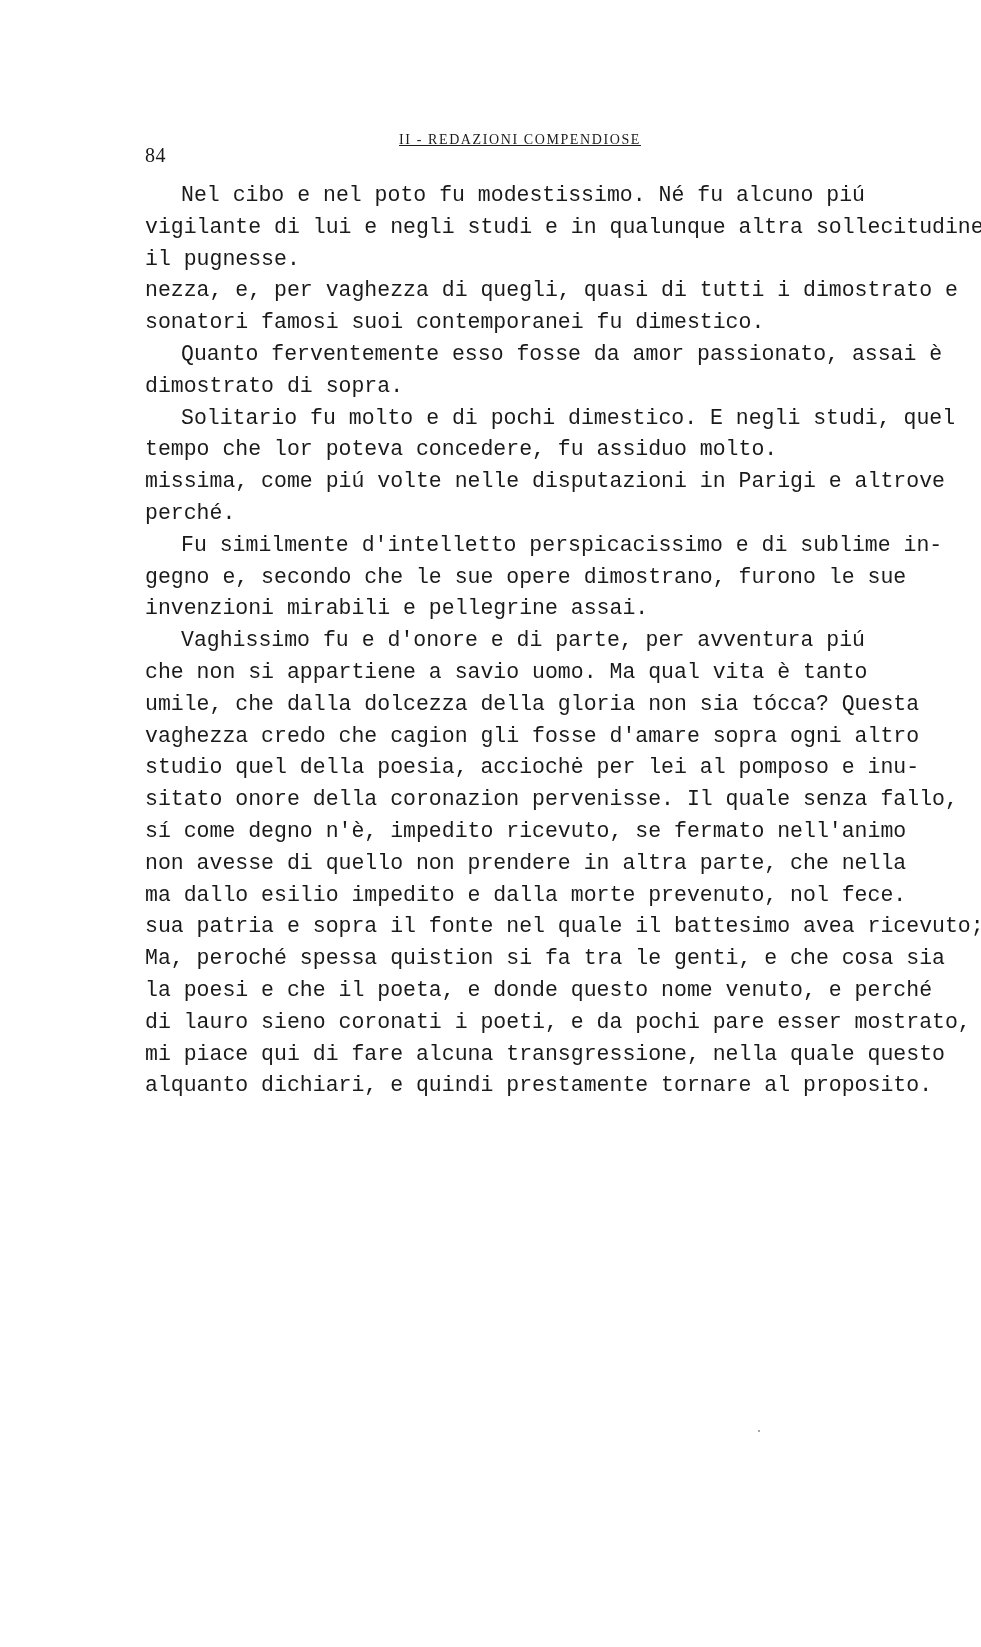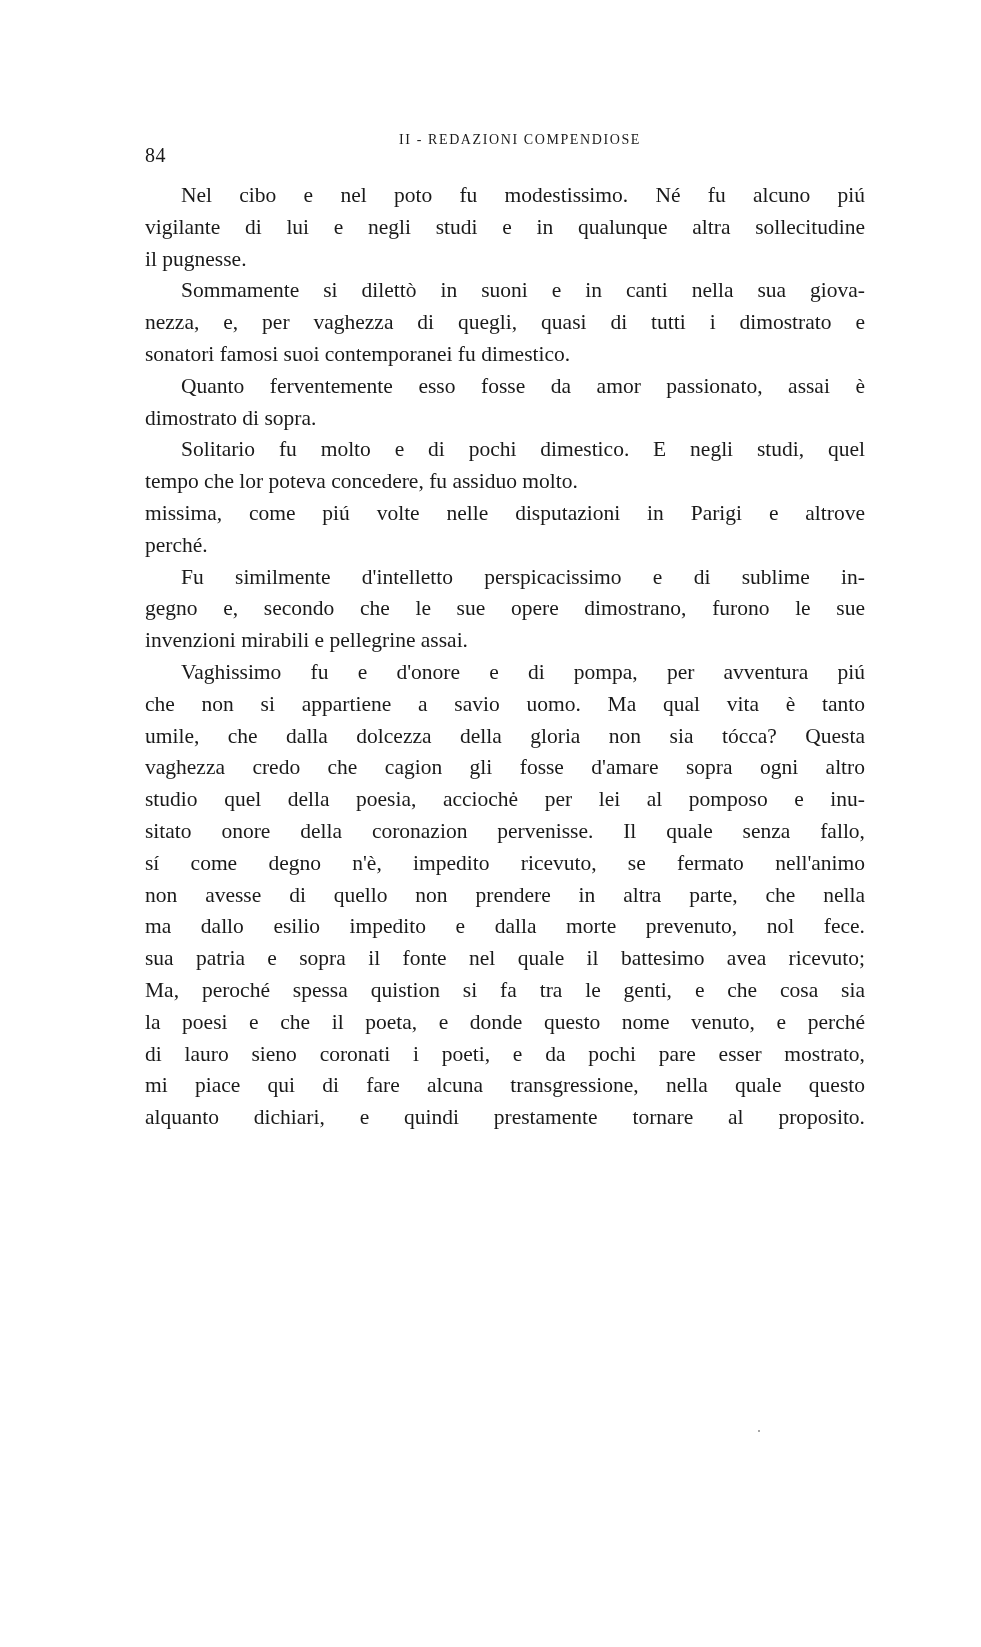--- a/index.html
+++ b/index.html
@@ -37,20 +37,21 @@
     }
     .running-head {
       position: absolute;
       left: 0;
       right: 0;
       top: 4px;
       text-align: center;
       font-size: 14px;
       letter-spacing: 1.6px;
       padding-left: 30px;
+      text-decoration: underline;
     }
     .body-text {
       position: absolute;
       left: 145px;
       top: 180px;
       width: 720px;
       font-size: 21.5px;
       line-height: 31.8px;
       text-align: justify;
     }
@@ -62,20 +63,21 @@
       height: 31.8px;
     }
     .line.last {
       text-align-last: left;
     }
     .line.indent {
       padding-left: 36px;
     }
     .paragraph {
       margin: 0;
+      font-family: Liberation Mono, monospace;
     }
     .speck {
       position: absolute;
       left: 758px;
       top: 1430px;
       width: 2px;
       height: 2px;
       background: #888;
       border-radius: 1px;
     }
@@ -92,21 +94,20 @@
   <div class="body-text">
 
     <div class="paragraph">
       <span class="line indent">Nel cibo e nel poto fu modestissimo. Né fu alcuno piú</span>
       <span class="line">vigilante di lui e negli studi e in qualunque altra sollecitudine</span>
       <span class="line last">il pugnesse.</span>
     </div>
 
 
     <div class="paragraph">
-      <span class="line indent">Sommamente si dilettò in suoni e in canti nella sua giova-</span>
       <span class="line">nezza, e, per vaghezza di quegli, quasi di tutti i dimostrato e</span>
       <span class="line last">sonatori famosi suoi contemporanei fu dimestico.</span>
     </div>
 
     <div class="paragraph">
       <span class="line indent">Quanto ferventemente esso fosse da amor passionato, assai è</span>
       <span class="line last">dimostrato di sopra.</span>
     </div>
 
     <div class="paragraph">
@@ -119,21 +120,21 @@
       <span class="line last">perché.</span>
     </div>
 
     <div class="paragraph">
       <span class="line indent">Fu similmente d'intelletto perspicacissimo e di sublime in-</span>
       <span class="line">gegno e, secondo che le sue opere dimostrano, furono le sue</span>
       <span class="line last">invenzioni mirabili e pellegrine assai.</span>
     </div>
 
     <div class="paragraph">
-      <span class="line indent">Vaghissimo fu e d'onore e di pompa, per avventura piú</span>
+      <span class="line indent">Vaghissimo fu e d'onore e di parte, per avventura piú</span>
       <span class="line">che non si appartiene a savio uomo. Ma qual vita è tanto</span>
       <span class="line">umile, che dalla dolcezza della gloria non sia tócca? Questa</span>
       <span class="line">vaghezza credo che cagion gli fosse d'amare sopra ogni altro</span>
       <span class="line">studio quel della poesia, acciochė per lei al pomposo e inu-</span>
       <span class="line">sitato onore della coronazion pervenisse. Il quale senza fallo,</span>
       <span class="line">sí come degno n'è, impedito ricevuto, se fermato nell'animo</span>
       <span class="line">non avesse di quello non prendere in altra parte, che nella</span>
       <span class="line">ma dallo esilio impedito e dalla morte prevenuto, nol fece.</span>
       <span class="line">sua patria e sopra il fonte nel quale il battesimo avea ricevuto;</span>
       <span class="line">Ma, peroché spessa quistion si fa tra le genti, e che cosa sia</span>

